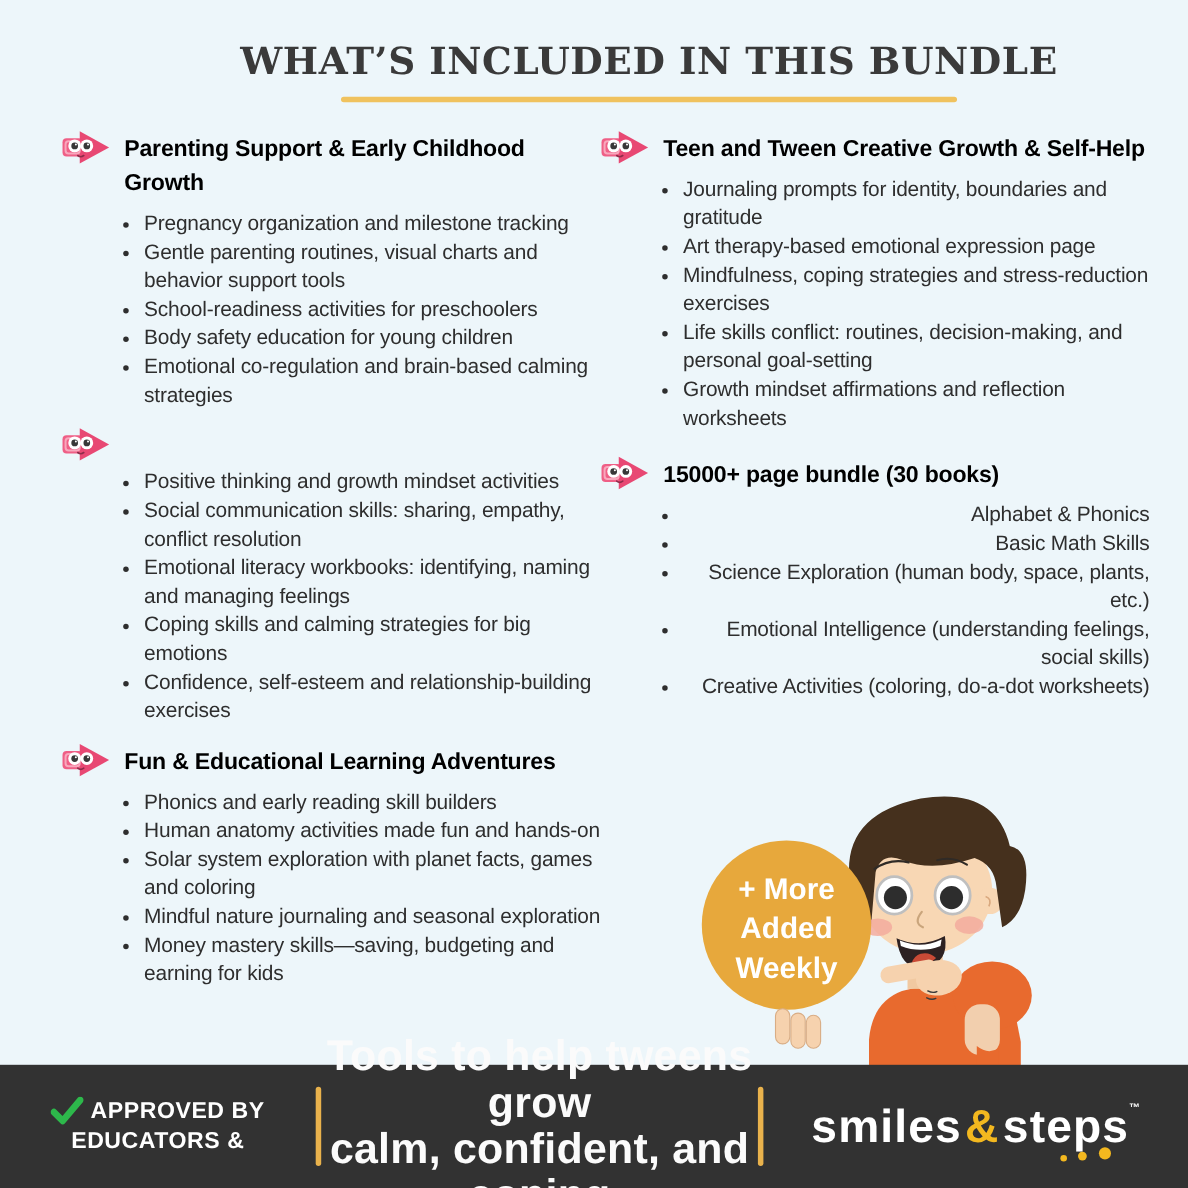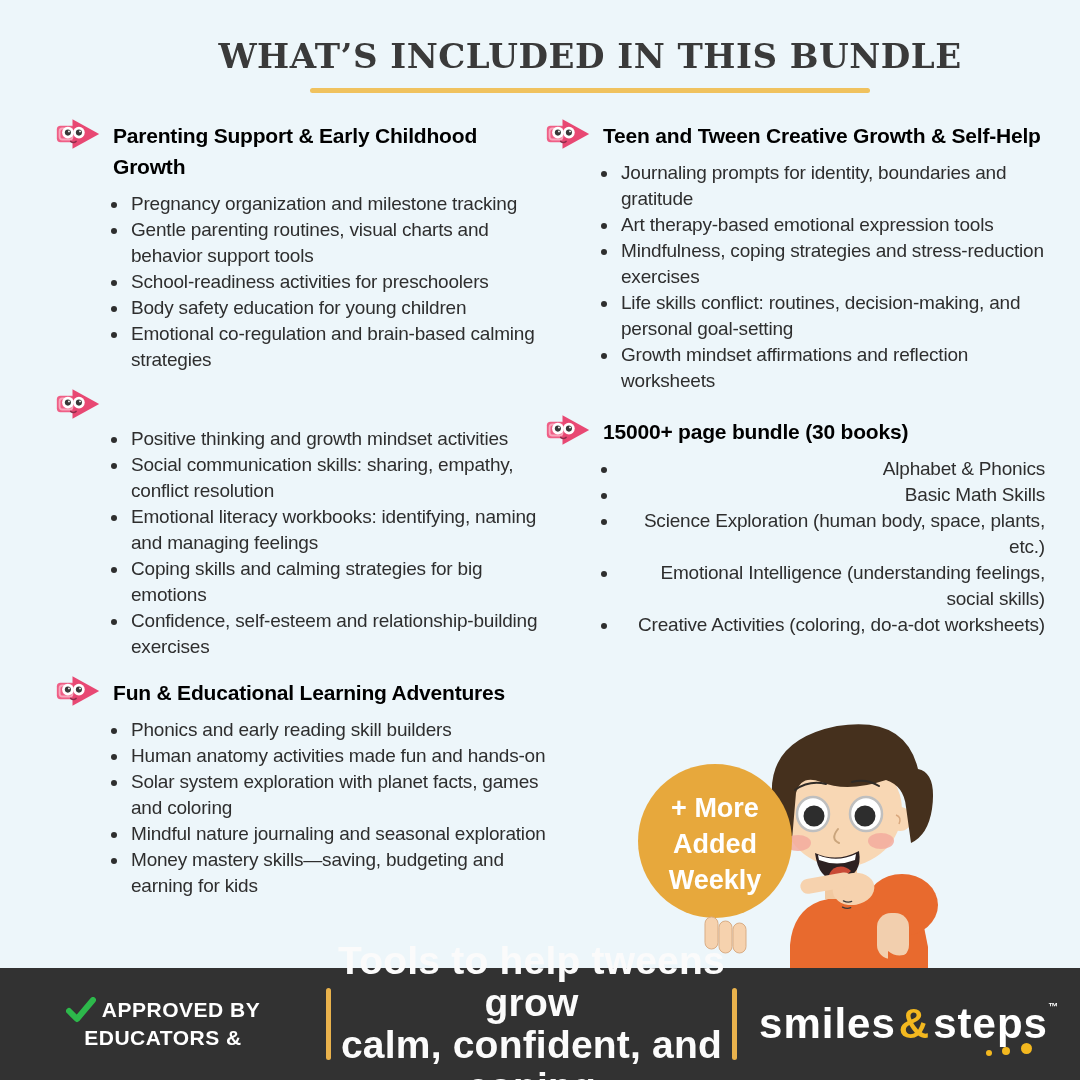--- a/index.html
+++ b/index.html
@@ -54,27 +54,27 @@
     font-family:"Liberation Sans", sans-serif;
     font-weight:bold;font-size:27px;fill:#ffffff;
   }
   
   .footer{
     position:absolute;left:0;bottom:0;width:1080px;height:112px;
     background:#323232;z-index:2;
     display:flex;align-items:center;
   }
   .footer-divider{width:5px;height:72px;background:#e9b24c;border-radius:3px;flex:0 0 auto;}
-  .f-left{width:326px;flex:0 0 auto;text-align:center;color:#ffffff;
+  .f-left{width:287px;flex:0 0 auto;text-align:center;color:#ffffff;
     font-weight:bold;font-size:21px;line-height:28px;letter-spacing:.5px;}
   .f-left .line1{display:flex;align-items:center;justify-content:center;gap:6px;}
   .check-icon{width:30px;height:26px;}
   .f-center{flex:1;text-align:center;color:#fbfbfb;
     font-weight:bold;font-size:39px;line-height:42px;letter-spacing:.2px;}
-  .f-right{width:343px;flex:0 0 auto;position:relative;
+  .f-right{width:386px;flex:0 0 auto;position:relative;
     display:flex;align-items:flex-start;justify-content:center;}
   .logo{position:relative;color:#ffffff;font-weight:bold;font-size:42px;letter-spacing:1px;white-space:nowrap;}
   .logo-amp{color:#f3b81f;padding:0 3px;}
   .logo-tm{font-size:10px;vertical-align:28px;letter-spacing:0;}
   .logo-dot{position:absolute;background:#f3b81f;border-radius:50%;}
   .dot-1{width:6px;height:6px;right:66px;bottom:-8px;}
   .dot-2{width:8px;height:8px;right:48px;bottom:-7px;}
   .dot-3{width:11px;height:11px;right:26px;bottom:-6px;}
 </style>
 </head>
@@ -185,21 +185,21 @@
               <circle cx="26" cy="16.5" r="3.3" fill="#383838"></circle>
             <circle cx="15.2" cy="15.2" r="1" fill="#ffffff"></circle>
               <circle cx="27.2" cy="15.2" r="1" fill="#ffffff"></circle>
             <path d="M17 26 q3 2.4 6 0" stroke="#8e2c4a" stroke-width="1.6" fill="none" stroke-linecap="round"></path>
           </svg>
         </span>
         <h2 class="section-heading">Teen and Tween Creative Growth &amp; Self-Help</h2>
       </div>
       <ul class="bullets">
         <li>Journaling prompts for identity, boundaries and gratitude</li>
-        <li>Art therapy-based emotional expression tools</li>
+        <li>Art therapy-based emotional expression page</li>
         <li>Mindfulness, coping strategies and stress-reduction exercises</li>
         <li>Life skills conflict: routines, decision-making, and personal goal-setting</li>
         <li>Growth mindset affirmations and reflection worksheets</li>
       </ul>
     </section>
 
     <section class="bundle-section" style="margin-top:18px;text-align:right;">
       <div class="section-header">
         <span class="arrow-icon">
           <svg viewBox="0 0 50 36" width="46" height="34">

